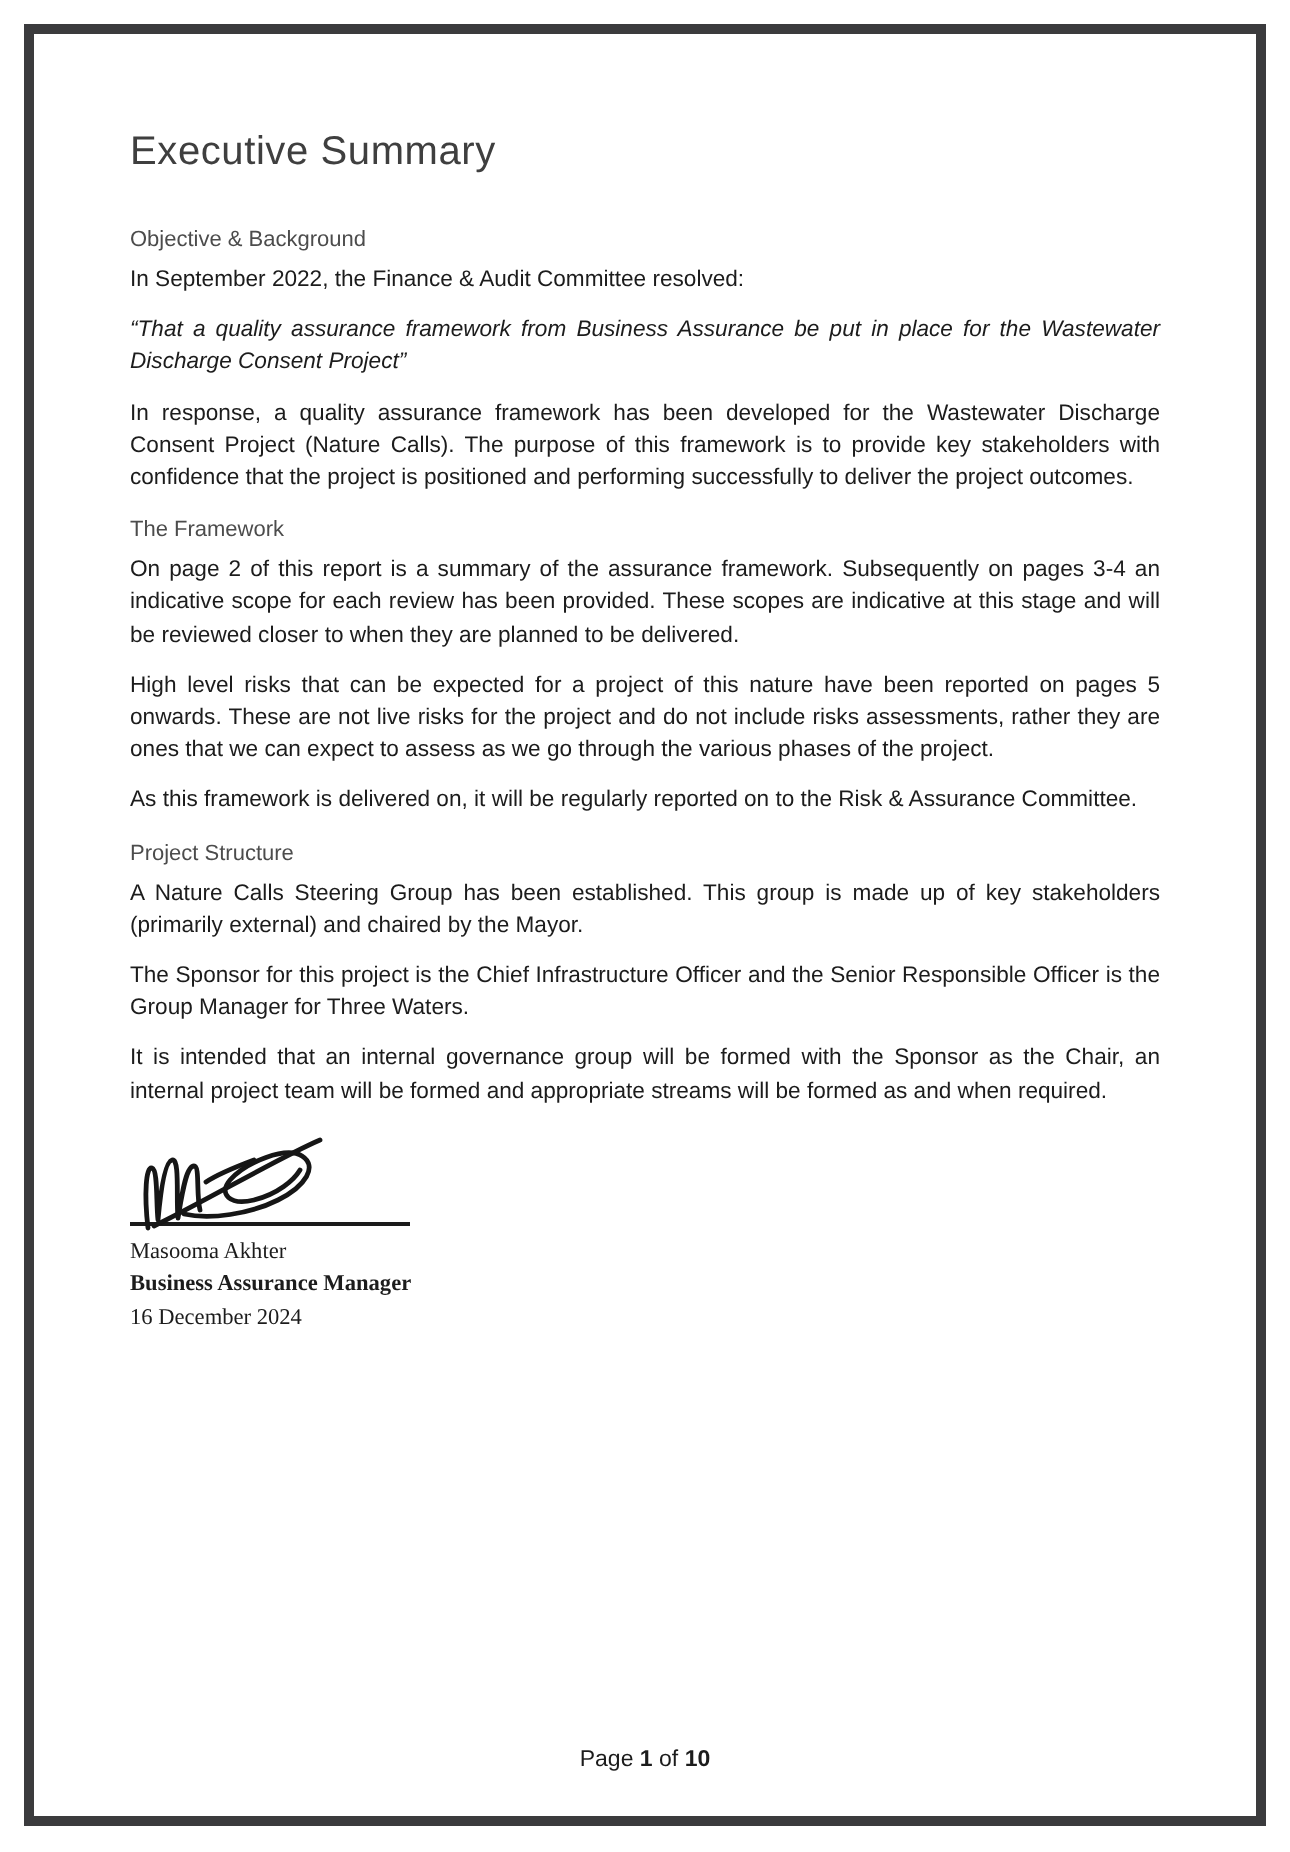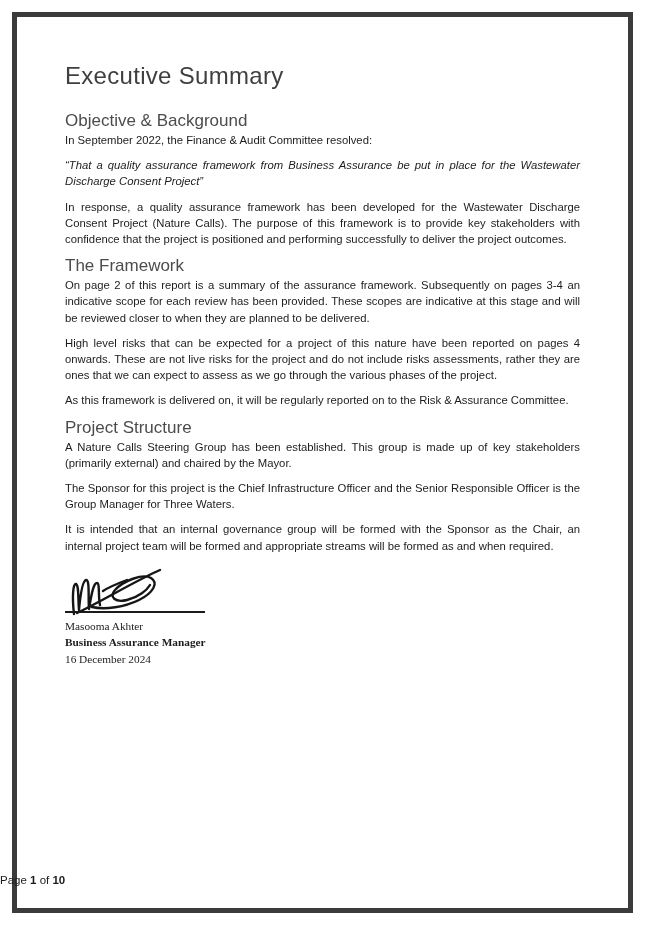--- a/index.html
+++ b/index.html
@@ -27,30 +27,30 @@
   .content {
     position: absolute;
     left: 65px;
     top: 63px;
     width: 515px;
     font-size: 11.3px;
     line-height: 16.2px;
     text-align: justify;
   }
   h1.doc-title {
-    font-size: 24px;
+    font-size: 20px;
     font-weight: 400;
     color: #3f3f3f;
     letter-spacing: 0.3px;
     line-height: 26px;
     margin: 0 0 22px 0;
     text-align: left;
   }
   h2.sec-heading {
-    font-size: 17px;
+    font-size: 11px;
     font-weight: 400;
     color: #4c4c4c;
     line-height: 19px;
     margin: 3px 0 2px 0;
     text-align: left;
   }
   p.para {
     margin: 0 0 9px 0;
   }
   p.quote {
@@ -75,20 +75,21 @@
     font-family: Liberation Serif, serif;
   }
   .sig-title {
     font-weight: 700;
   }
   .page-footer {
     position: absolute;
     left: 0;
     bottom: 40px;
     width: 100%;
+    text-align: center;
     font-size: 11.5px;
     color: #1c1c1c;
   }
   .page-footer .b {
     font-weight: 700;
   }
   .page-footer span {
     display: inline;
   }
 </style>
@@ -101,21 +102,21 @@
 
   <h1 class="doc-title">Executive Summary</h1>
 
   <h2 class="sec-heading">Objective &amp; Background</h2>
   <p class="para">In September 2022, the Finance &amp; Audit Committee resolved:</p>
   <p class="para quote">“That a quality assurance framework from Business Assurance be put in place for the Wastewater Discharge Consent Project”</p>
   <p class="para">In response, a quality assurance framework has been developed for the Wastewater Discharge Consent Project (Nature Calls). The purpose of this framework is to provide key stakeholders with confidence that the project is positioned and performing successfully to deliver the project outcomes.</p>
 
   <h2 class="sec-heading">The Framework</h2>
   <p class="para">On page 2 of this report is a summary of the assurance framework. Subsequently on pages 3-4 an indicative scope for each review has been provided. These scopes are indicative at this stage and will be reviewed closer to when they are planned to be delivered.</p>
-  <p class="para">High level risks that can be expected for a project of this nature have been reported on pages 4 onwards. These are not live risks for the project and do not include risks assessments, rather they are ones that we can expect to assess as we go through the various phases of the project.</p>
+  <p class="para">High level risks that can be expected for a project of this nature have been reported on pages 5 onwards. These are not live risks for the project and do not include risks assessments, rather they are ones that we can expect to assess as we go through the various phases of the project.</p>
   <p class="para">As this framework is delivered on, it will be regularly reported on to the Risk &amp; Assurance Committee.</p>
 
   <h2 class="sec-heading">Project Structure</h2>
   <p class="para">A Nature Calls Steering Group has been established. This group is made up of key stakeholders (primarily external) and chaired by the Mayor.</p>
   <p class="para">The Sponsor for this project is the Chief Infrastructure Officer and the Senior Responsible Officer is the Group Manager for Three Waters.</p>
   <p class="para">It is intended that an internal governance group will be formed with the Sponsor as the Chair, an internal project team will be formed and appropriate streams will be formed as and when required.</p>
 
   <div class="signature-block">
     <svg class="sig-svg" viewBox="0 0 100 54" width="100" height="54" xmlns="http://www.w3.org/2000/svg">
       <g fill="none" stroke="#161616" stroke-width="2.4" stroke-linecap="round" stroke-linejoin="round">

